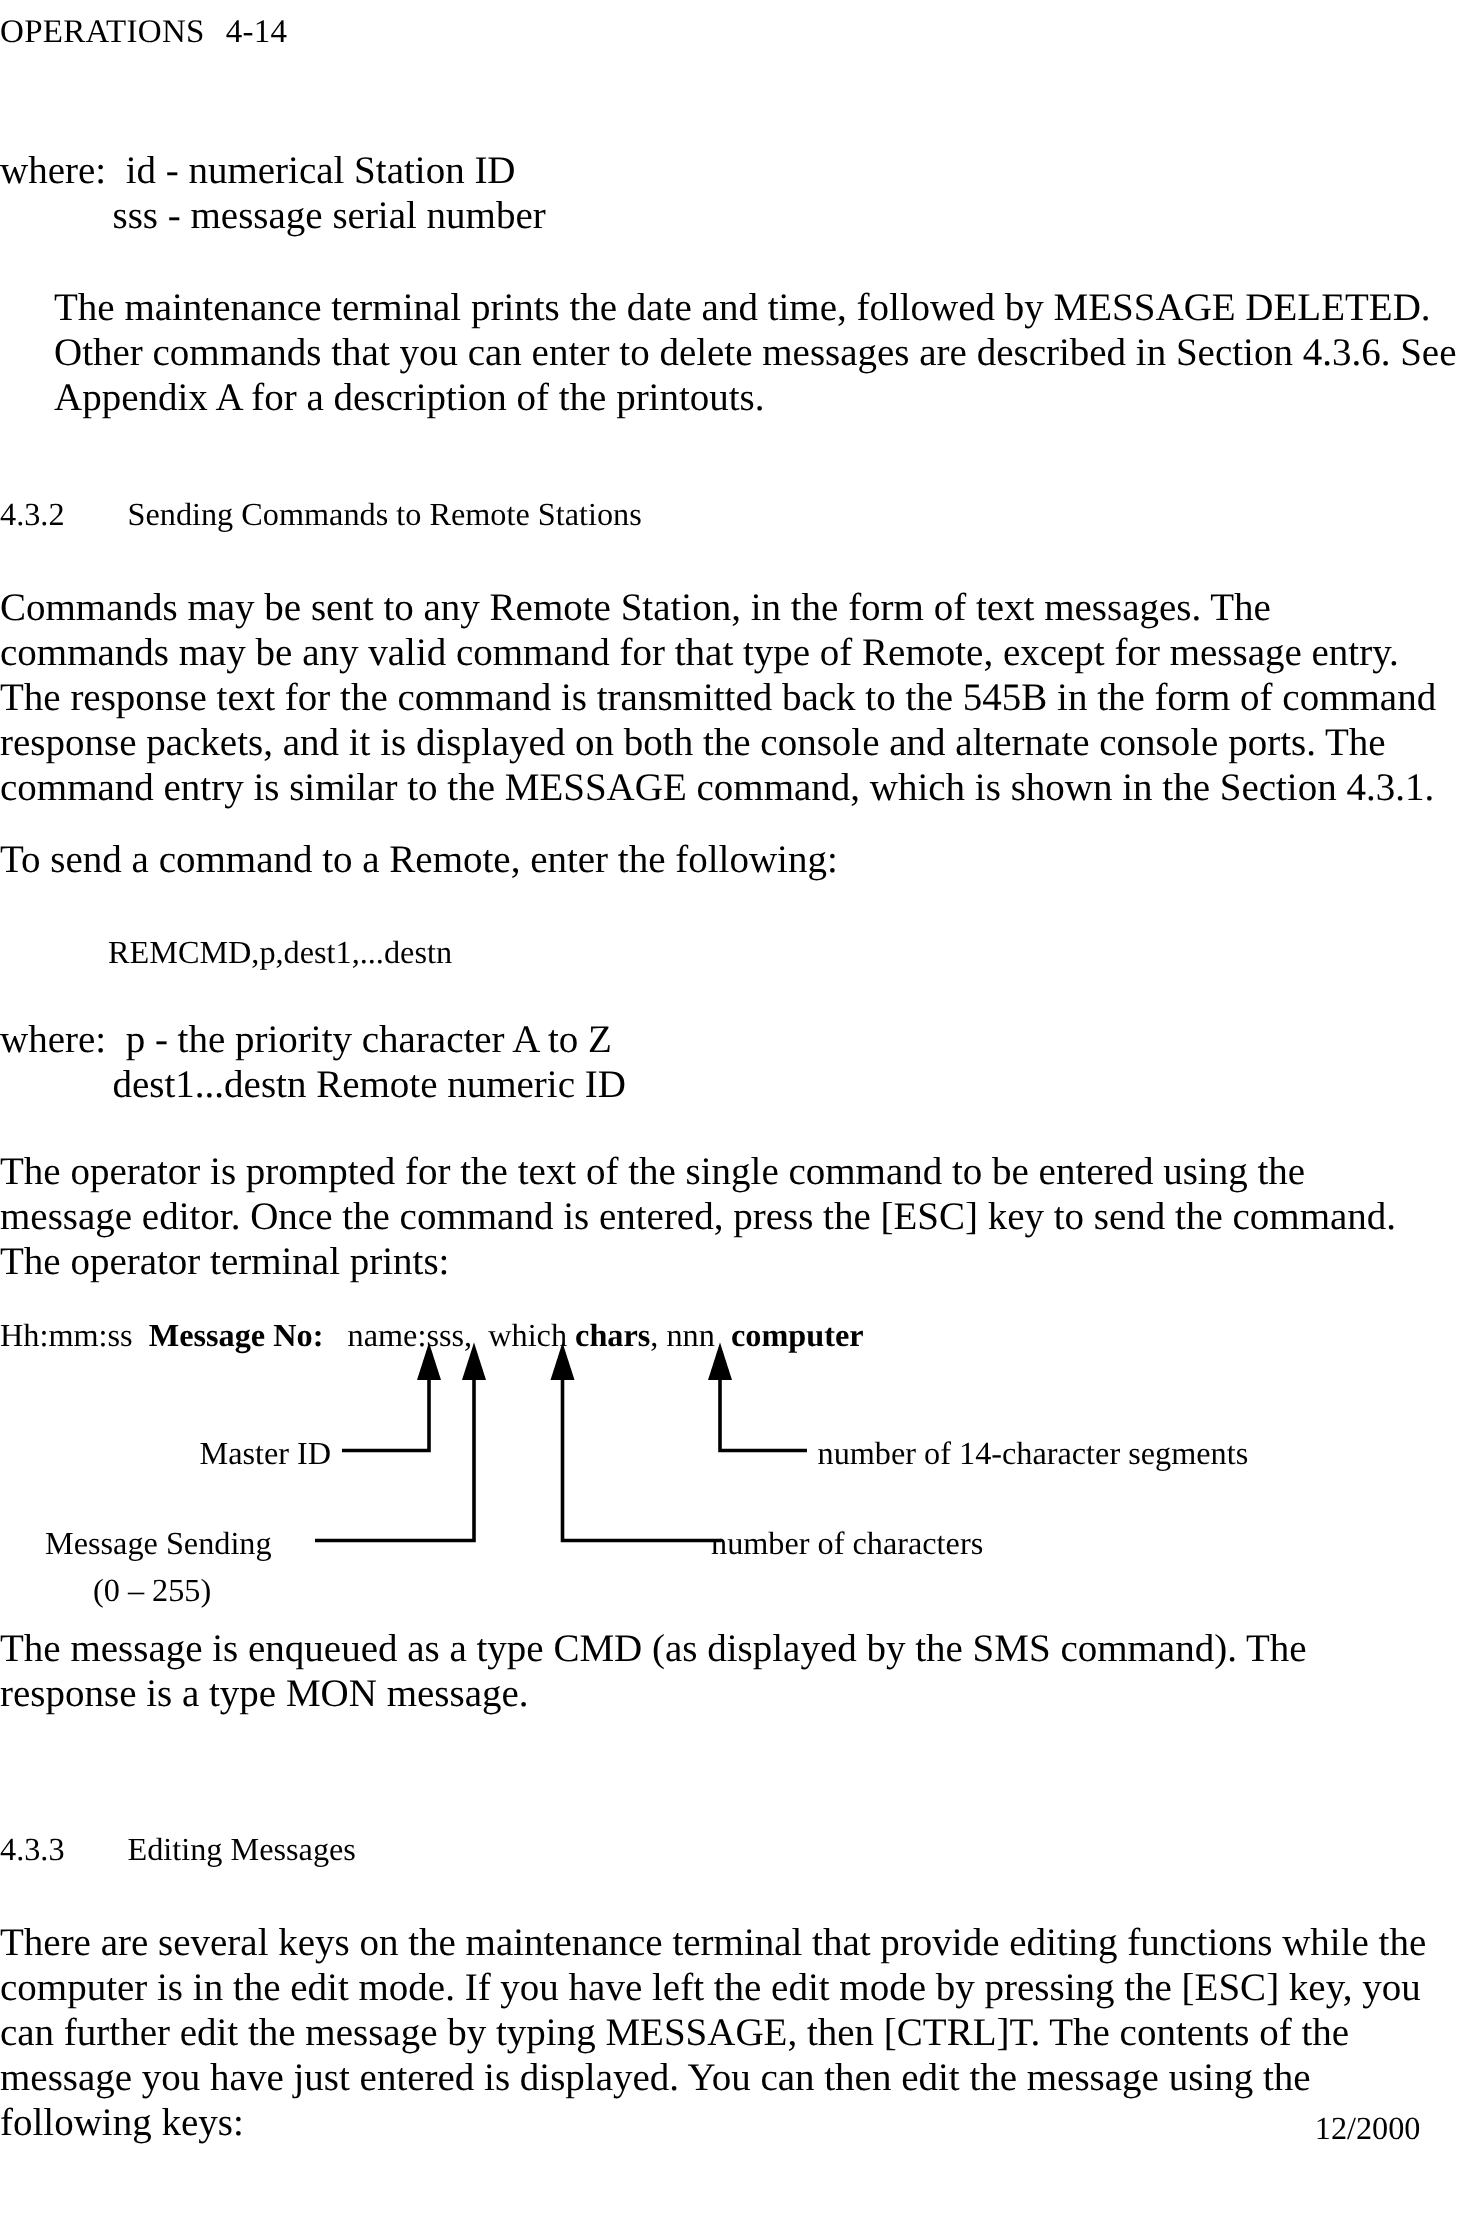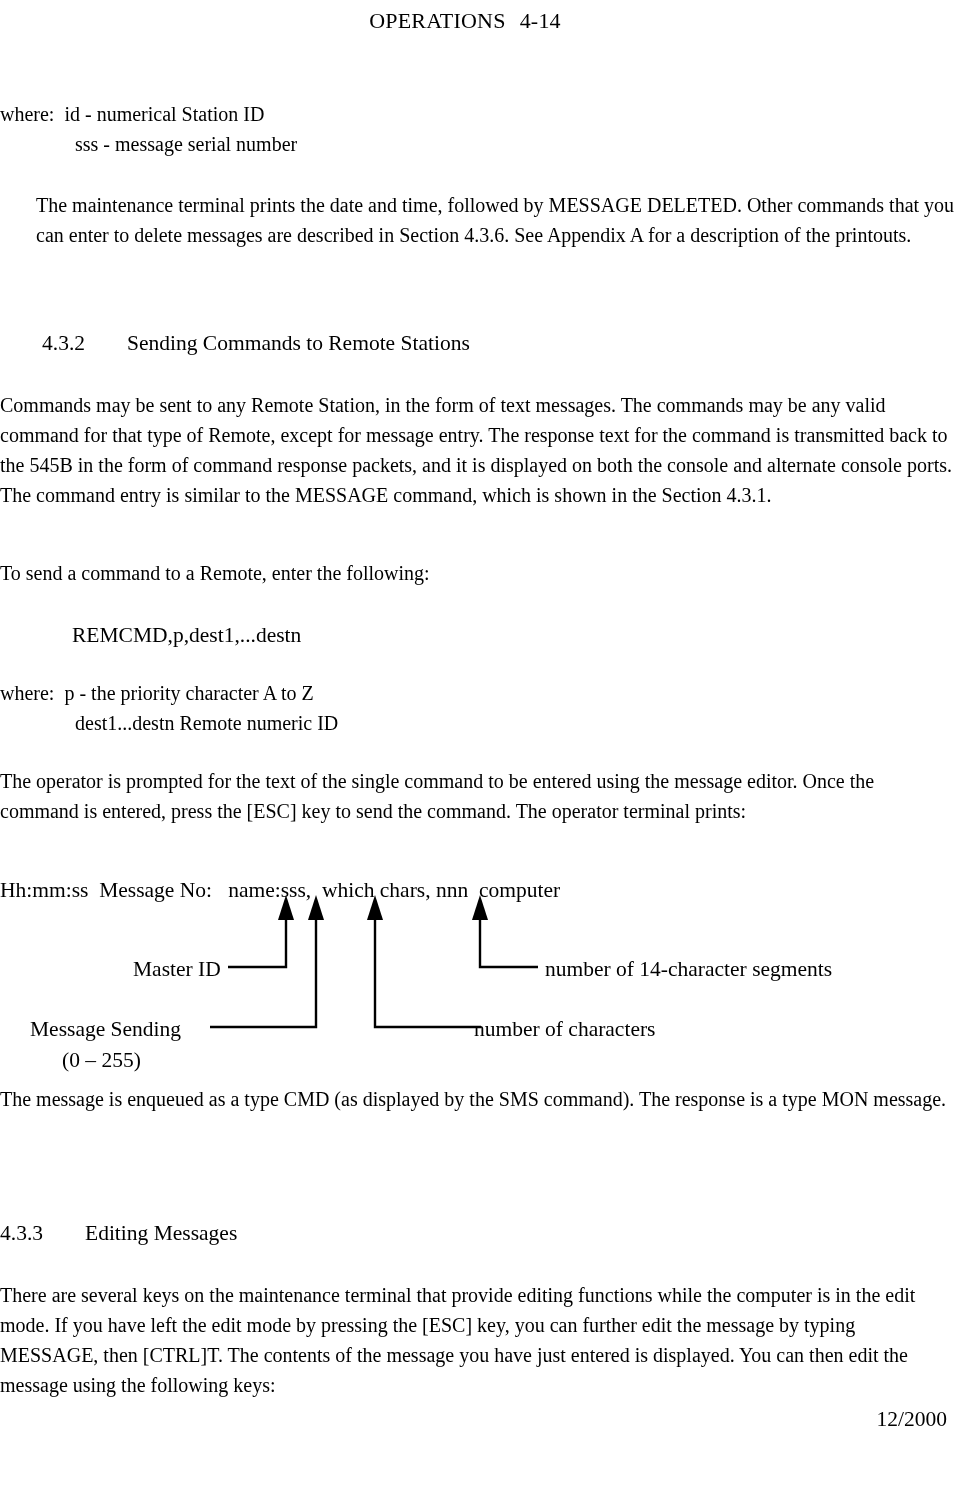--- a/index.html
+++ b/index.html
@@ -21,41 +21,41 @@
     width: 975px;
     height: 1488px;
   }
 
   
   .header {
     position: absolute;
     top: 8px;
     left: 0;
     width: 930px;
-    text-align: center;
+    text-align: left;
     font-size: 22px;
     letter-spacing: 0.2px;
   }
   .header .hdr-sep {
     display: inline-block;
     width: 14px;
   }
 
   
   .content {
     position: absolute;
     left: 0px;
     top: 0px;
     width: 975px;
   }
 
   p.para, div.para {
     position: absolute;
     margin: 0;
-    font-size: 20px;
+    font-size: 26px;
     line-height: 30px;
     text-align: left;
   }
 
   .sub-line {
     display: block;
     padding-left: 75px;
   }
 
   .heading {
@@ -78,21 +78,21 @@
     padding-left: 72px;
   }
 
   .printline {
     position: absolute;
     margin: 0;
     font-size: 21.5px;
     line-height: 30px;
     white-space: pre;
   }
-  .printline b { font-weight: normal; }
+  .printline b { font-weight: bold; }
 
   
   .diagram {
     position: absolute;
     left: 0;
     top: 870px;
     width: 975px;
     height: 225px;
   }
   .diagram svg { display: block; }
@@ -129,21 +129,21 @@
   <div class="content">
 
     <div class="para" style="top:99px; left:0px; width:930px;">
       <span>where:</span>&nbsp;
       <span>id  - numerical Station ID</span>
       <span class="sub-line">sss - message serial number</span>
     </div>
 
     <p class="para" style="top:190px; left:0px; width:947px;padding-left:36px;">The maintenance terminal prints the date and time, followed by MESSAGE DELETED. Other commands that you can enter to delete messages are described in Section 4.3.6. See Appendix A for a description of the printouts.</p>
 
-    <div class="heading" style="top:328px; left:0px; width:930px;padding-left:42px;">
+    <div class="heading" style="top:328px; left:0px; width:930px;">
       <span class="num">4.3.2</span><span>Sending Commands to Remote Stations</span>
     </div>
 
     <p class="para" style="top:390px; left:0px; width:958px;">Commands may be sent to any Remote Station, in the form of text messages. The commands may be any valid command for that type of Remote, except for message entry. The response text for the command is transmitted back to the 545B in the form of command response packets, and it is displayed on both the console and alternate console ports. The command entry is similar to the MESSAGE command, which is shown in the Section 4.3.1.</p>
 
     <p class="para" style="top:558px; left:0px; width:930px;">To send a command to a Remote, enter the following:</p>
 
     <div class="cmdline" style="top:620px; left:0px; width:930px;">REMCMD,p,dest1,...destn</div>
 
     <div class="para" style="top:678px; left:0px; width:930px;">

